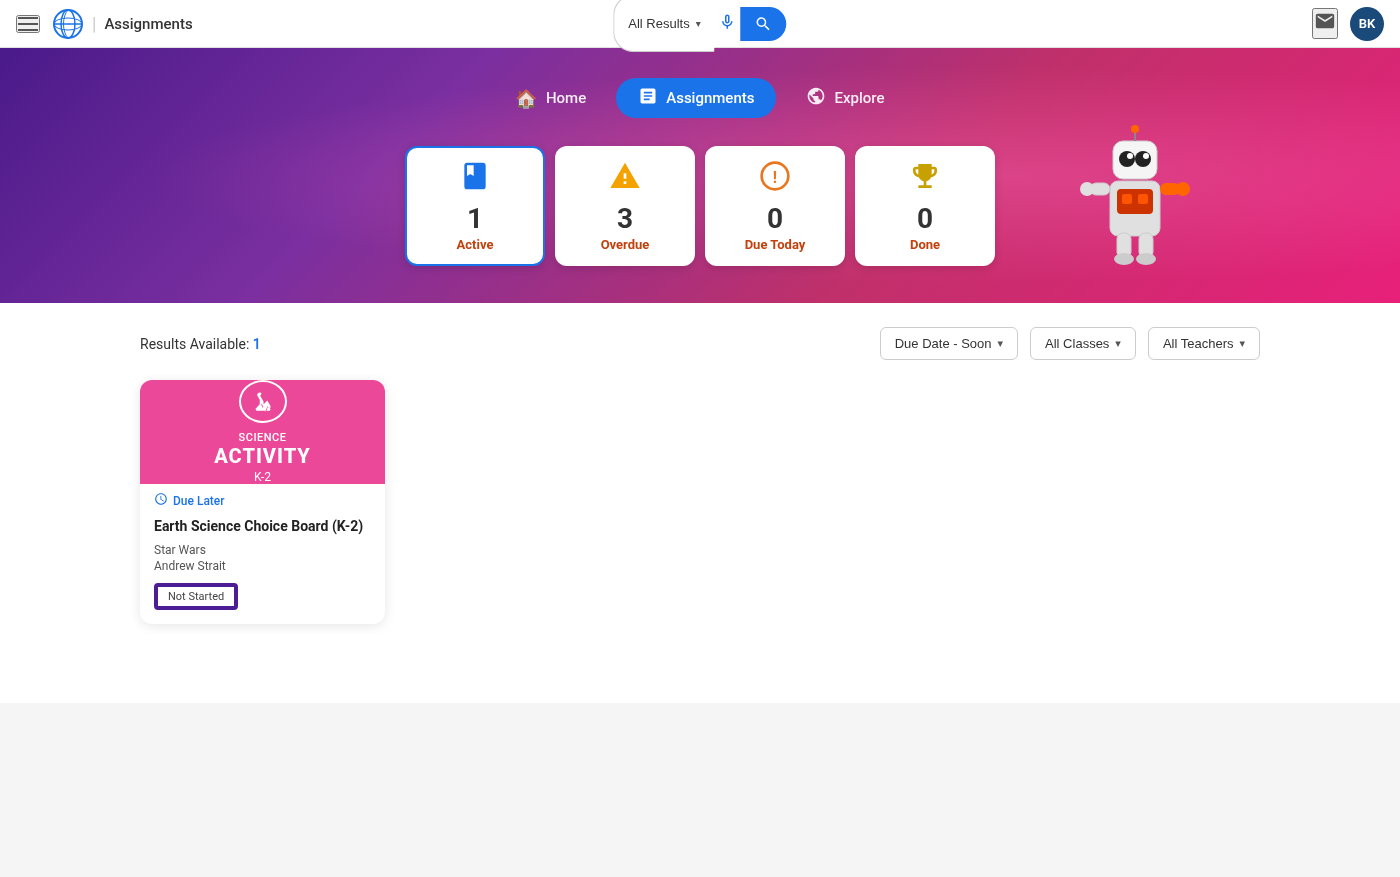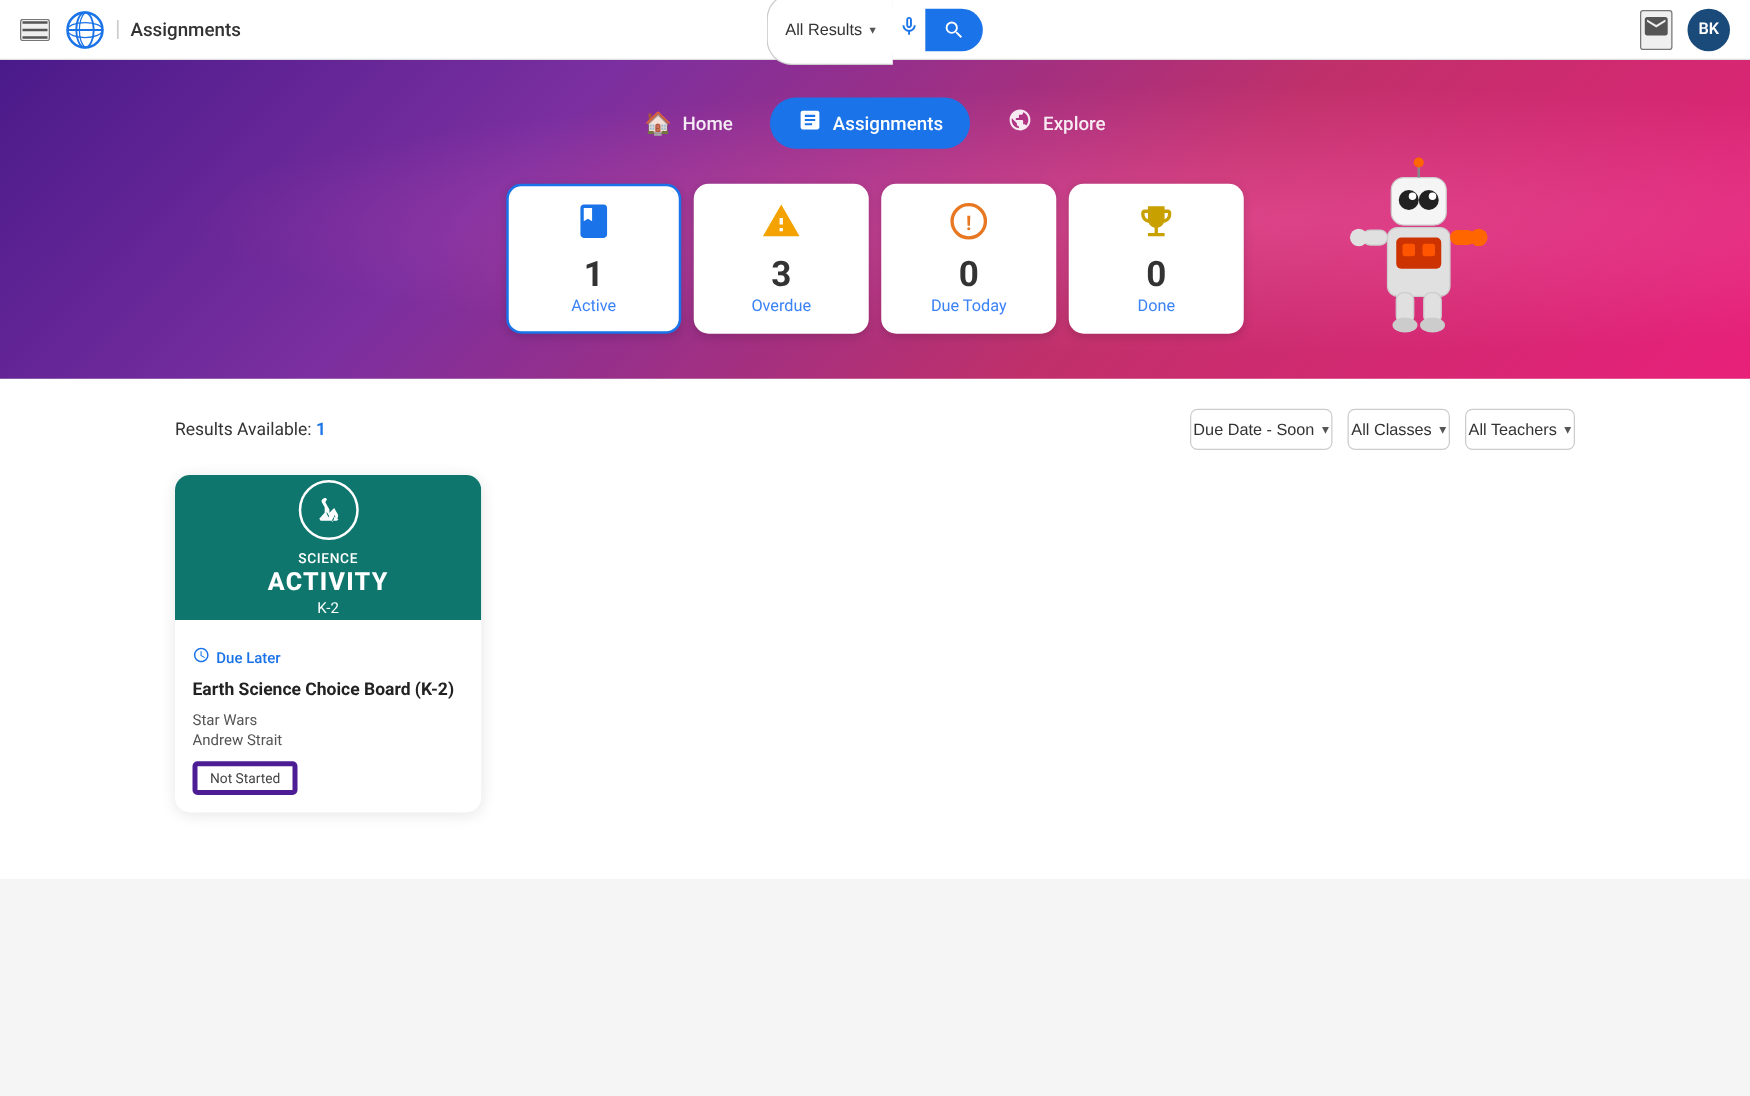--- a/index.html
+++ b/index.html
@@ -85,66 +85,66 @@
       gap: 0; position: relative; z-index: 2;
     }
     .stat-card {
       background: #fff; border-radius: 12px; width: 140px; height: 120px;
       display: flex; flex-direction: column; align-items: center; justify-content: center;
       cursor: pointer; margin: 0 5px; box-shadow: 0 2px 8px rgba(0,0,0,0.15);
     }
     .stat-card.selected { border: 2px solid #1a73e8; }
     .stat-icon { font-size: 28px; margin-bottom: 6px; }
     .stat-number { font-size: 28px; font-weight: 700; color: #333; line-height: 1; }
-    .stat-label { font-size: 13px; color: #3b82f6; margin-top: 4px; }
+    .stat-label { font-size: 13px; color: #c2410c; margin-top: 4px; font-weight: bold; }
 
     .robot-img {
       position: absolute; right: 200px; bottom: 0; width: 130px; height: 160px;
       display: flex; align-items: flex-end; justify-content: center;
     }
 
     
     .content-area { background: #fff; padding: 24px 140px; min-height: 400px; }
 
     .results-header {
       display: flex; align-items: center; justify-content: space-between;
       margin-bottom: 20px;
     }
     .results-count { font-size: 14px; color: #333; }
     .results-count .count-num { color: #1a73e8; font-weight: 600; }
 
     .filters { display: flex; gap: 12px; }
     .filter-btn {
       display: flex; align-items: center; gap: 6px;
-      border: 1px solid #ccc; border-radius: 6px; padding: 8px 2px;
+      border: 1px solid #ccc; border-radius: 6px; padding: 8px 14px;
       background: #fff; cursor: pointer; font-size: 13px; color: #333;
     }
     .filter-btn .chevron { color: #555; font-size: 11px; }
 
     
     .assignments-grid { display: flex; flex-wrap: wrap; gap: 20px; }
     .assignment-card {
       background: #fff; border-radius: 12px; width: 245px;
       box-shadow: 0 2px 12px rgba(0,0,0,0.1); overflow: hidden; cursor: pointer;
     }
     .card-thumbnail {
-      background: #0f766e; height: 116px;
+      background: #ec4899; height: 104px;
       display: flex; flex-direction: column; align-items: center; justify-content: center;
       position: relative;
     }
     .card-thumbnail .microscope-icon {
       width: 48px; height: 48px; border-radius: 50%;
       border: 2px solid #fff; display: flex; align-items: center; justify-content: center;
       font-size: 24px; color: #fff; margin-bottom: 8px;
     }
     .card-thumb-label { color: #fff; font-size: 11px; font-weight: 500; letter-spacing: 0.5px; text-transform: uppercase; }
     .card-thumb-title { color: #fff; font-size: 20px; font-weight: 800; text-transform: uppercase; letter-spacing: 1px; }
     .card-thumb-grade { color: #fff; font-size: 12px; margin-top: 2px; }
 
-    .card-body { padding: 21px 14px 14px; }
+    .card-body { padding: 8px 14px 14px; }
     .due-label {
       display: flex; align-items: center; gap: 5px;
       color: #1a73e8; font-size: 12px; font-weight: 500; margin-bottom: 8px;
     }
     .due-label .clock-icon { font-size: 14px; }
     .card-title { font-size: 14px; font-weight: 700; color: #222; margin-bottom: 8px; line-height: 1.3; }
     .card-class { font-size: 12px; color: #555; margin-bottom: 2px; }
     .card-teacher { font-size: 12px; color: #555; margin-bottom: 10px; }
     .card-status {
       display: inline-block; border: 4px solid #4c1d95; border-radius: 4px;

